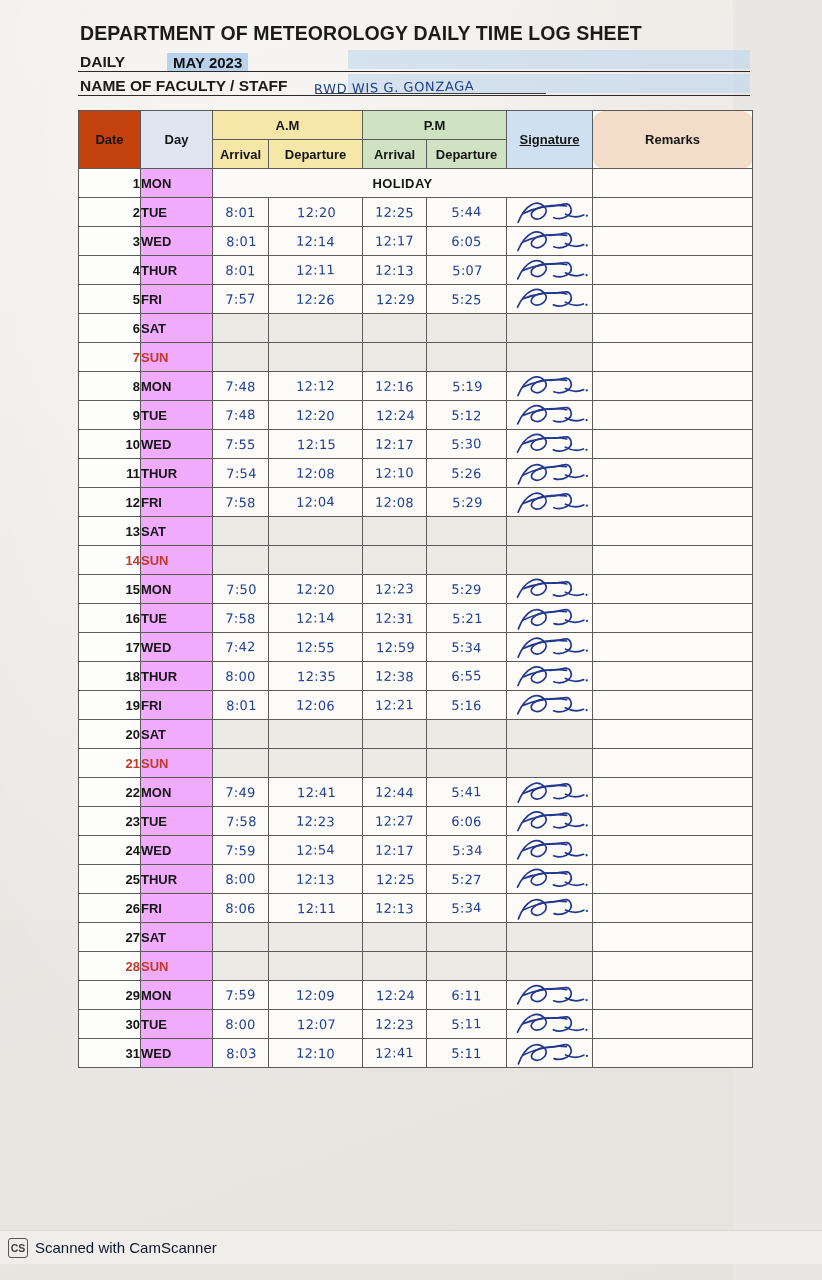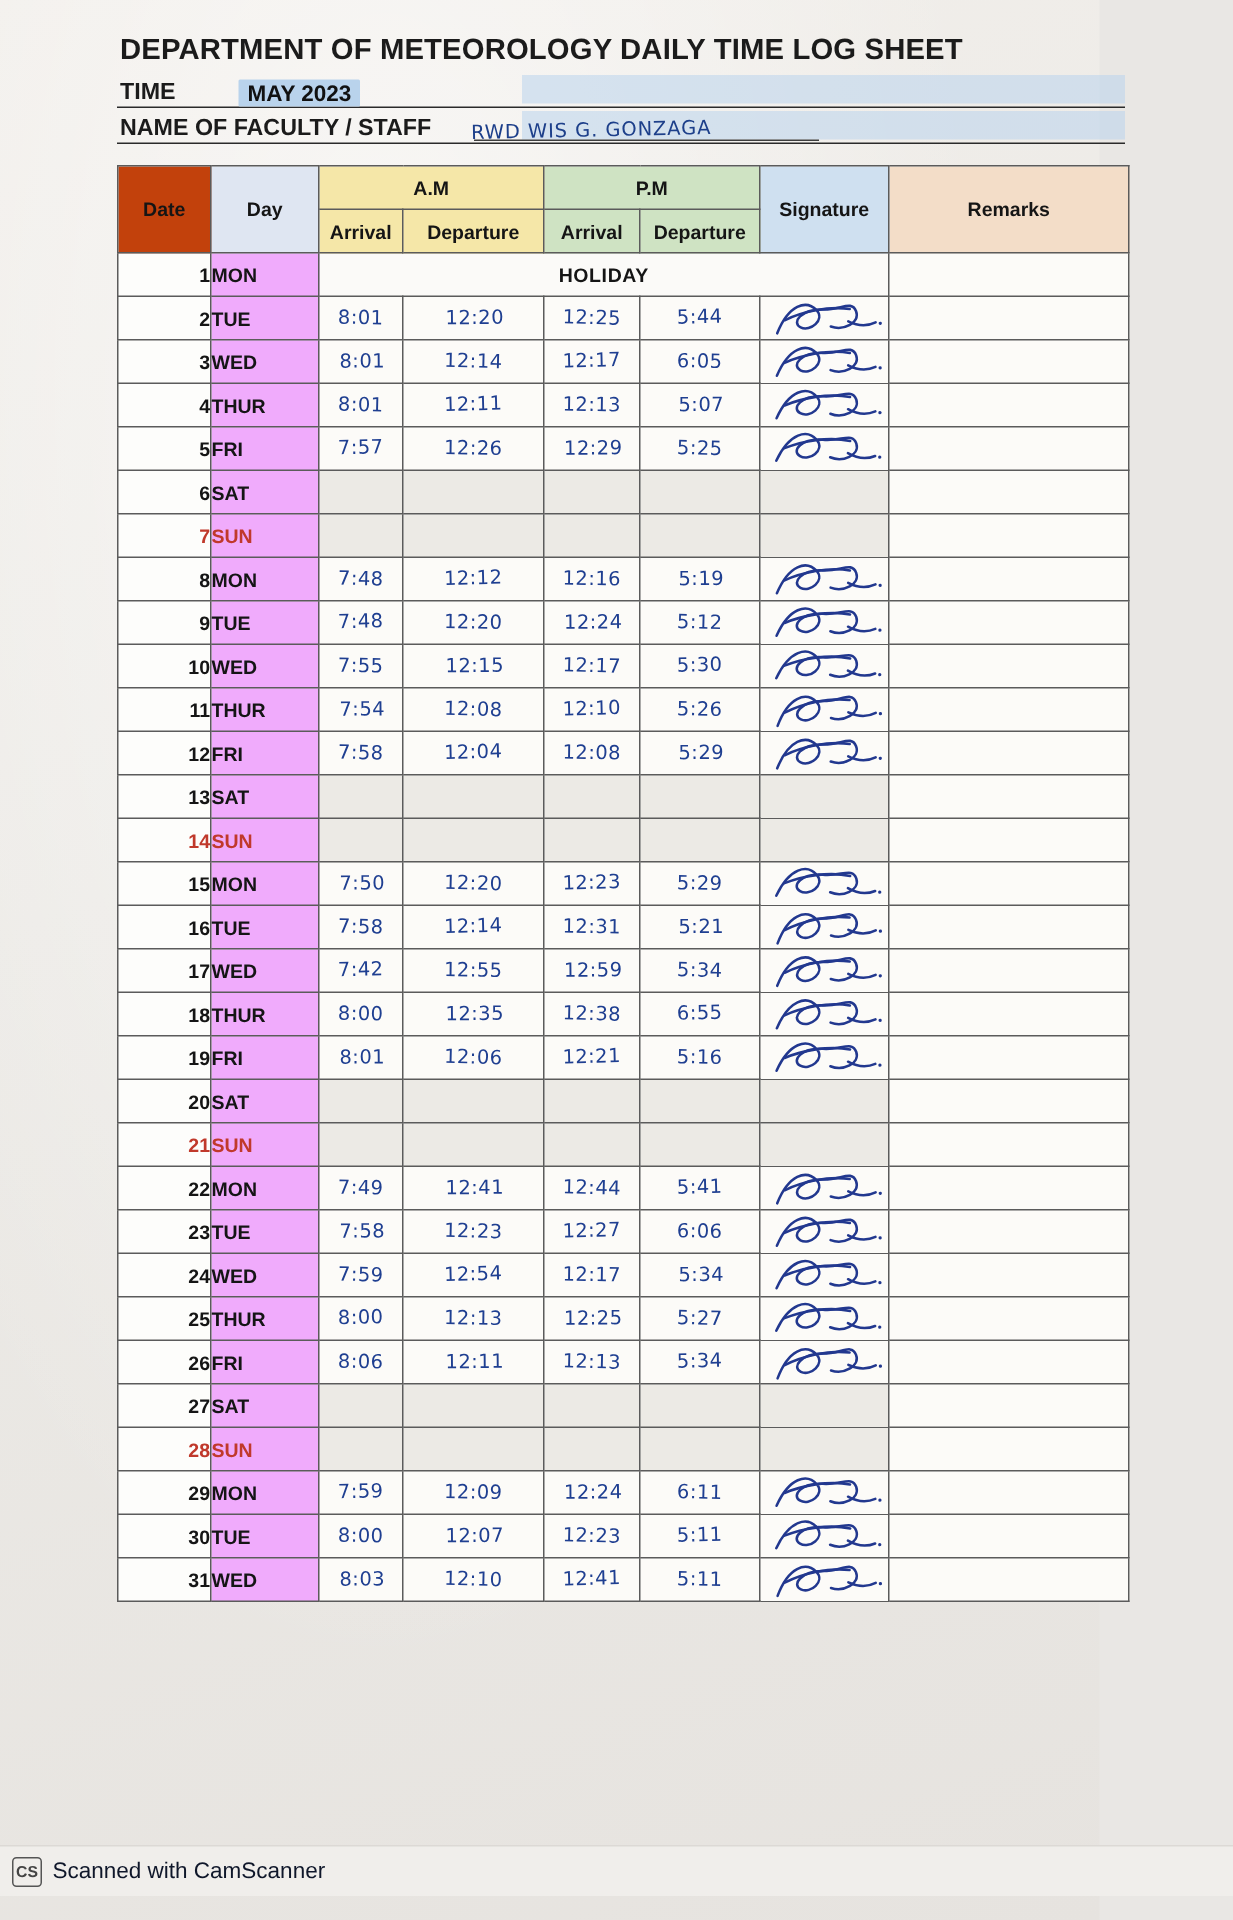--- a/index.html
+++ b/index.html
@@ -100,22 +100,22 @@
   }
   thead th {
     font-weight: bold;
     text-align: center;
     font-size: 12.5px;
   }
   th.c-date { width: 62px; background:#c2410c; }
   th.c-day  { width: 72px; background:#dfe6f2; }
   th.am     { background:#f5e7a8; }
   th.pm     { background:#cfe3c3; }
-  th.sig    { width: 88px; background:#cfe0f0; }
-  th.rem    { width: 168px; background:#f3ddc8; }
+  th.sig    { width: 88px; background:#cfe0f0;text-decoration:underline; }
+  th.rem    { width: 168px; background:#f3ddc8;border-radius:12px; }
   th.sub-am { background:#f5e7a8; font-size:12px; }
   th.sub-pm { background:#cfe3c3; font-size:12px; }
 
   col.c-date { width: 62px; }
   col.c-day  { width: 72px; }
   col.c-aa   { width: 56px; }
   col.c-ad   { width: 94px; }
   col.c-pa   { width: 64px; }
   col.c-pd   { width: 80px; }
   col.c-sig  { width: 86px; }
@@ -203,21 +203,21 @@
 
 <div id="page">
   <div id="paper-shade"></div>
 
   <div class="sheet">
 
     <h1 class="title">DEPARTMENT OF METEOROLOGY DAILY TIME LOG SHEET</h1>
 
     <div class="label-row">
       <span class="hl-right"></span>
-      <span class="lbl">TIME</span>
+      <span class="lbl">DAILY</span>
       <span class="monthvalue">MAY 2023</span>
     </div>
 
     <div class="label-row">
       <span class="hl-right"></span>
       <span class="lbl">NAME OF FACULTY / STAFF</span>
       <span class="handname">RWD WIS  G. GONZAGA</span>
       <span class="name-underline"></span>
     </div>
 

